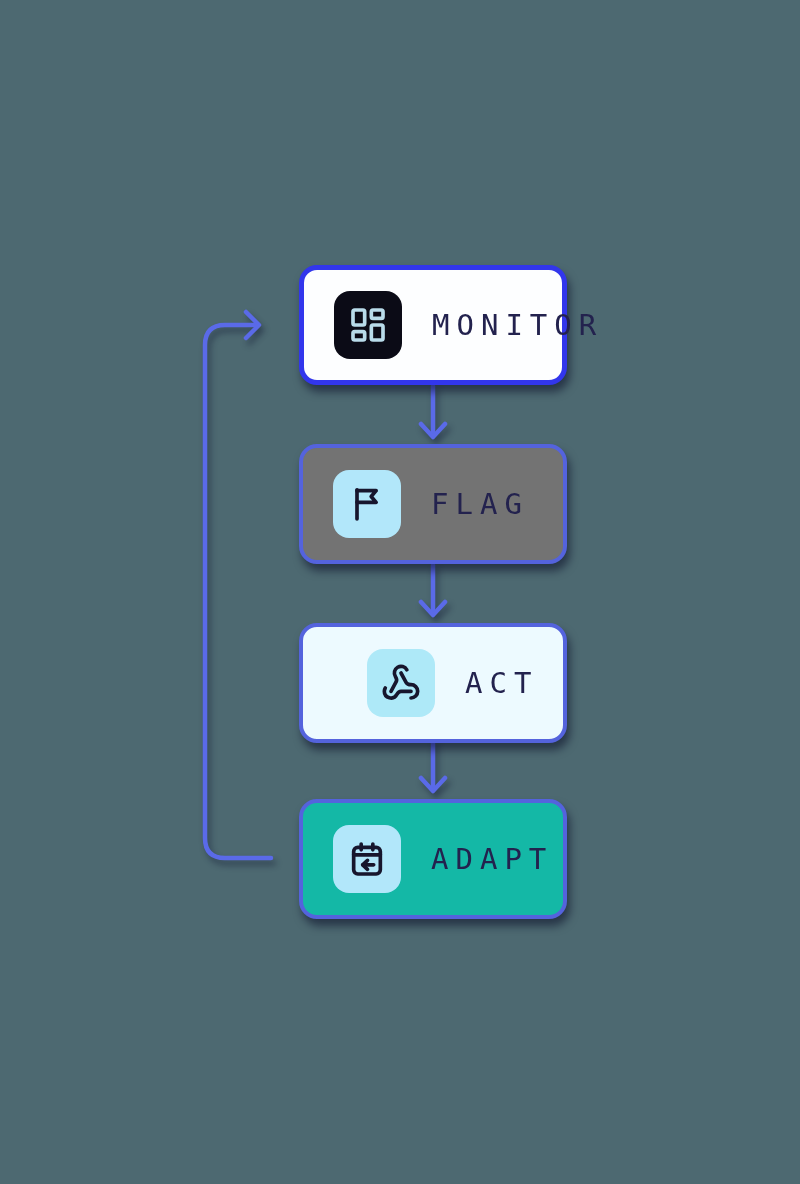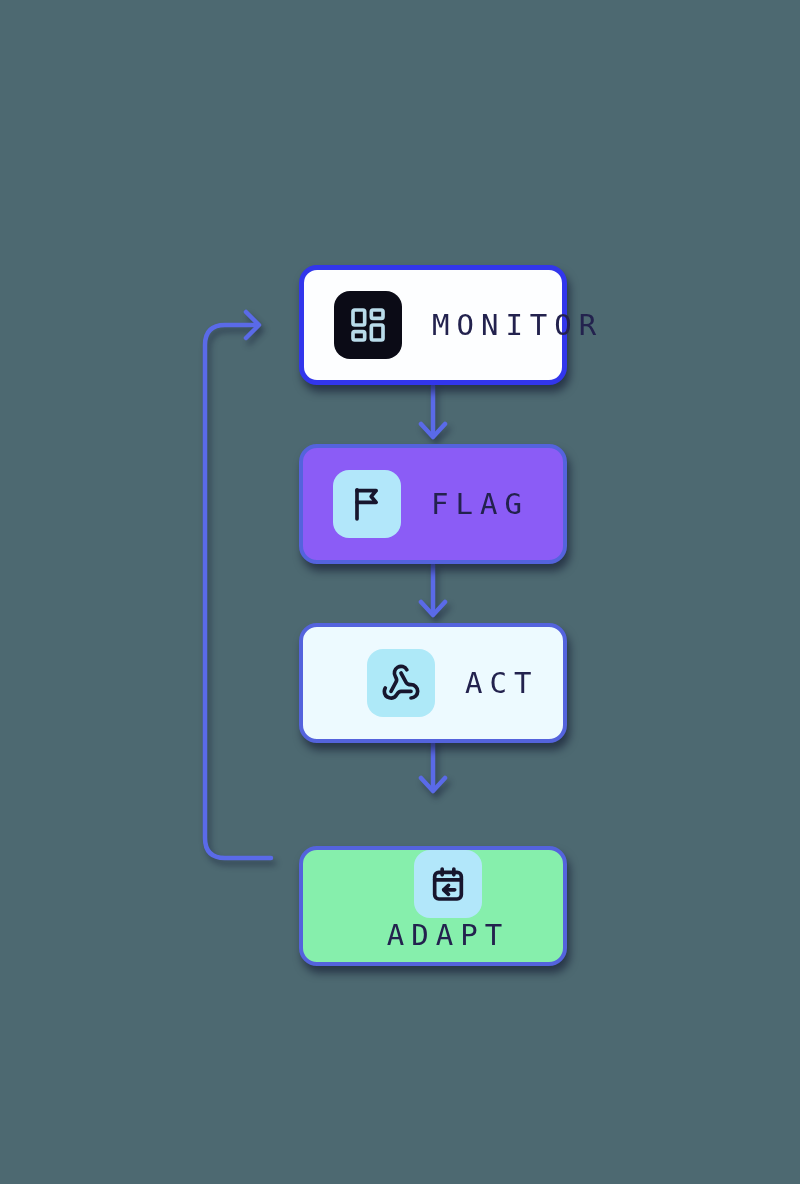--- a/index.html
+++ b/index.html
@@ -95,42 +95,42 @@
       <svg viewBox="0 0 24 24">
         <rect x="3" y="3" width="7" height="9" rx="1"></rect>
         <rect x="14" y="3" width="7" height="5" rx="1"></rect>
         <rect x="14" y="12" width="7" height="9" rx="1"></rect>
         <rect x="3" y="16" width="7" height="5" rx="1"></rect>
       </svg>
     </div>
     <div class="step-label">MONITOR</div>
   </div>
 
-  <div class="step" style="top: 444px; background: #8b5cf6; border-color: rgb(84, 99, 221);">
+  <div class="step" style="top: 444px; background: #737373; border-color: rgb(84, 99, 221);">
     <div class="tile" style="background: rgb(178, 231, 250); color: rgb(23, 22, 45);">
       <svg viewBox="0 0 24 24">
         <path d="M6 21 L6 3.5"></path>
         <path d="M6 4 H17.5 L14.5 7.5 L17.5 11 H6"></path>
       </svg>
     </div>
     <div class="step-label">FLAG</div>
   </div>
 
   <div class="step" style="top: 623px; background: rgb(237, 250, 255); border-color: rgb(84, 99, 221); padding-left: 34px;">
     <div class="tile" style="background: rgb(174, 233, 248); color: rgb(23, 22, 45);">
       <svg viewBox="0 0 24 24">
         <path d="M18 16.98h-5.99c-1.1 0-1.95.94-2.48 1.9A4 4 0 0 1 2 17c.01-.7.2-1.4.57-2"></path>
         <path d="m6 17 3.13-5.78c.53-.97.1-2.18-.5-3.1a4 4 0 1 1 6.89-4.06"></path>
         <path d="m12 6 3.13 5.73C15.66 12.7 16.9 13 18 13a4 4 0 0 1 0 8"></path>
       </svg>
     </div>
     <div class="step-label">ACT</div>
   </div>
 
-  <div class="step" style="top: 846px; background: #86efac; border-color: rgb(84, 99, 221); flex-direction: column;">
+  <div class="step" style="top: 799px; background: #14b8a6; border-color: rgb(84, 99, 221);">
     <div class="tile" style="background: rgb(178, 231, 250); color: rgb(23, 22, 45);">
       <svg viewBox="0 0 24 24">
         <rect x="4" y="5" width="16" height="16" rx="2.5"></rect>
         <path d="M8.5 3 L8.5 6.5"></path>
         <path d="M15.5 3 L15.5 6.5"></path>
         <path d="M4 9.5 H20"></path>
         <path d="M16 15.5 H9.5"></path>
         <path d="M12.3 12.8 L9.4 15.5 L12.3 18.2"></path>
       </svg>
     </div>

